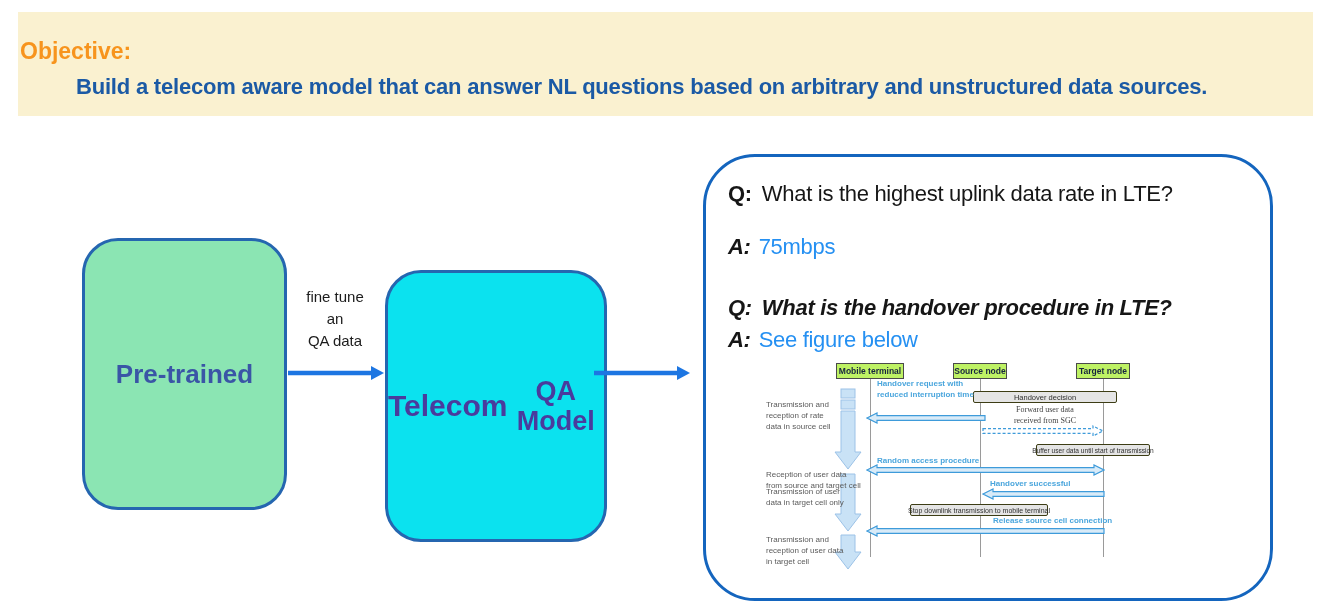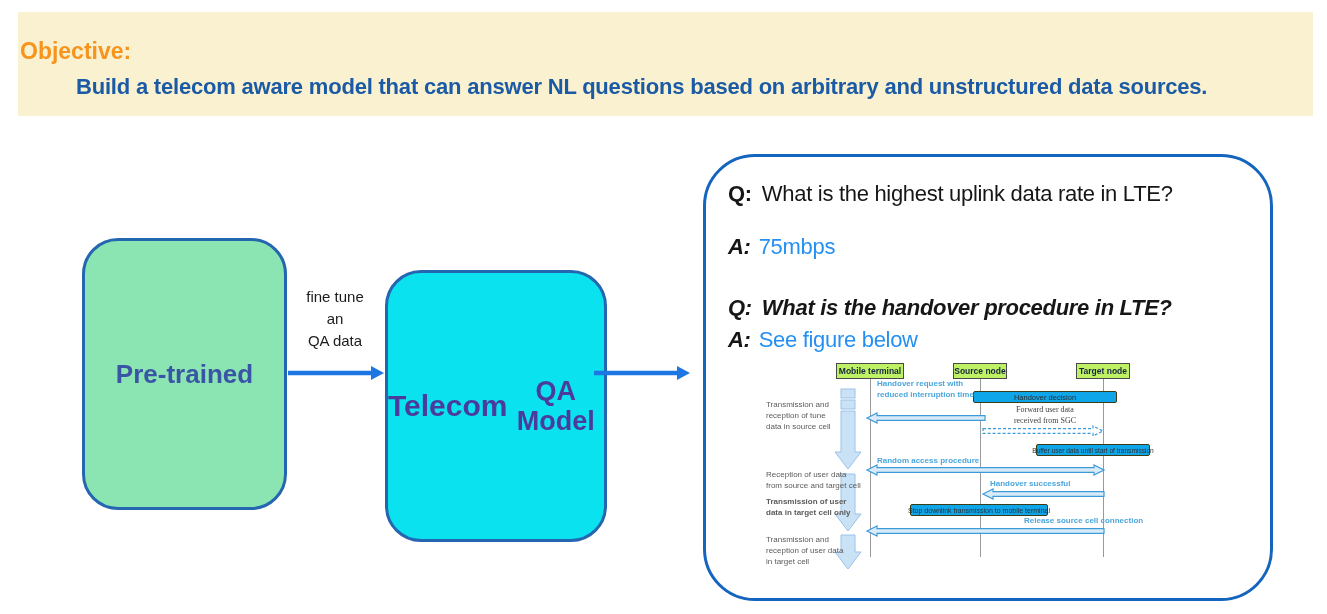--- a/index.html
+++ b/index.html
@@ -47,45 +47,45 @@
          border:1.5px solid #4a4a4a;display:flex;align-items:center;justify-content:center;
          font-size:8.5px;font-weight:700;color:#16233f;white-space:nowrap;}
   .actor1{left:836px;width:68px;}
   .actor2{left:953px;width:54px;}
   .actor3{left:1076px;width:54px;}
   .lifeline{position:absolute;top:379px;width:1px;height:178px;background:#9a9a9a;}
   .ll1{left:870px;} .ll2{left:980px;} .ll3{left:1103px;}
 
   .downarrows{position:absolute;left:833px;top:388px;width:30px;height:184px;}
 
-  .activity{position:absolute;height:12px;box-sizing:border-box;background:#0ea5e9;
+  .activity{position:absolute;height:12px;box-sizing:border-box;background:#e5e5e5;
             border:1.5px solid #3d3d15;border-radius:2px;display:flex;align-items:center;
             justify-content:center;color:#2e2e2e;white-space:nowrap;}
   .act1{left:973px;top:391px;width:144px;font-size:7.5px;}
   .act2{left:1036px;top:444px;width:114px;font-size:6.6px;}
   .act3{left:910px;top:504px;width:138px;font-size:7px;}
 
   .mlabel{position:absolute;font-size:8px;color:#4BA6DD;line-height:1.35;white-space:nowrap;font-weight:600;}
   .m1label{left:877px;top:379px;}
   .m2label{left:995px;top:405px;width:100px;text-align:center;color:#3f3f3f;font-weight:400;font-family:Liberation Serif, serif;}
   .m3label{left:877px;top:456px;}
   .m4label{left:990px;top:479px;}
-  .m5label{left:993px;top:516px;margin-left:31px;}
+  .m5label{left:993px;top:516px;}
 
   .marrow{position:absolute;height:12px;}
   .m1arrow{left:866px;top:412px;width:120px;}
   .m2arrow{left:982px;top:425px;width:122px;}
   .m3arrow{left:866px;top:464px;width:239px;}
   .m4arrow{left:982px;top:488px;width:123px;}
   .m5arrow{left:866px;top:525px;width:239px;}
 
   .plabel{position:absolute;font-size:8px;color:#5b5b5b;line-height:1.35;white-space:nowrap;}
   .p1{left:766px;top:400px;}
   .p2{left:766px;top:470px;}
-  .p3{left:766px;top:497px;font-weight:bold;}
+  .p3{left:766px;top:487px;}
   .p4{left:766px;top:535px;}
 </style>
 </head>
 <body>
 
 <div class="slide">
 
   <div class="banner">
     <div class="banner-heading">Objective:</div>
     <div class="banner-body"><span>Build a telecom aware model that can answer NL questions based on </span><span class="hvy">arbitrary</span><span> and </span><span class="hvy">unstructured</span><span> data sources.</span></div>
@@ -178,21 +178,21 @@
   </svg>
   <svg class="marrow m4arrow" viewBox="0 0 123 12">
     <polygon points="1,6 11,1 11,3.6 122,3.6 122,8.4 11,8.4 11,11" fill="#D9EBF8" stroke="#3E9BDA" stroke-width="1.2"></polygon>
   </svg>
   <svg class="marrow m5arrow" viewBox="0 0 239 12">
     <polygon points="1,6 11,1 11,3.6 238,3.6 238,8.4 11,8.4 11,11" fill="#D9EBF8" stroke="#3E9BDA" stroke-width="1.2"></polygon>
   </svg>
 
   <div class="plabel p1">
     <div>Transmission and</div>
-    <div>reception of tune</div>
+    <div>reception of rate</div>
     <div>data in source cell</div>
   </div>
   <div class="plabel p2">
     <div>Reception of user data</div>
     <div>from source and target cell</div>
   </div>
   <div class="plabel p3">
     <div>Transmission of user</div>
     <div>data in target cell only</div>
   </div>

